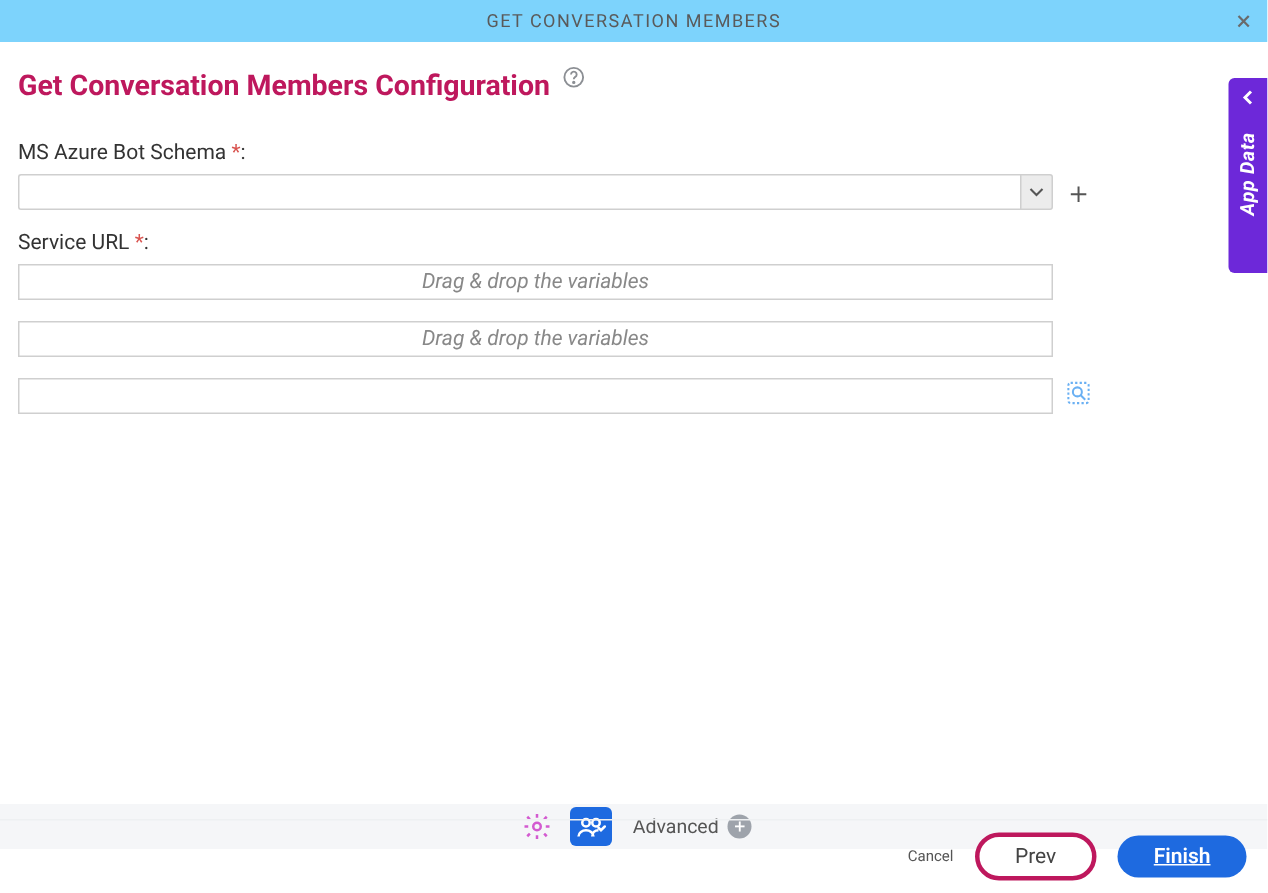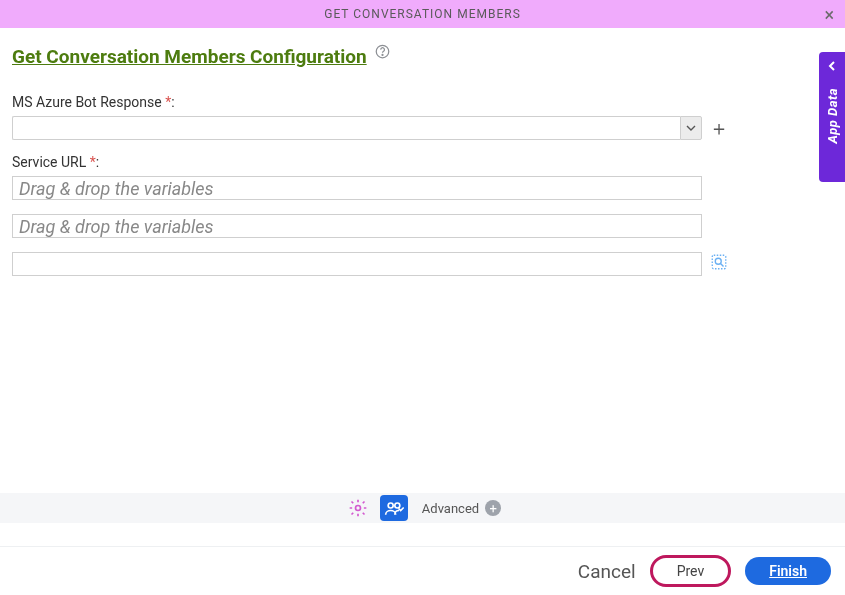--- a/index.html
+++ b/index.html
@@ -1,45 +1,45 @@
 <!DOCTYPE html>
 <html><head>
 <meta charset="utf-8">
 <style>
   * { box-sizing: border-box; font-family: -apple-system, BlinkMacSystemFont, "Segoe UI", Roboto, Arial, sans-serif; }
   body { margin: 0; width: 845px; height: 595px; background: #fff; color: #333; position: relative; overflow: hidden; }
-  .header { height: 28px; background: #f0abfc; display: flex; align-items: center; justify-content: center; position: relative; font-size: 12px; letter-spacing: 1px; color: #5a5a5a; }
+  .header { height: 28px; background: #7dd3fc; display: flex; align-items: center; justify-content: center; position: relative; font-size: 12px; letter-spacing: 1px; color: #5a5a5a; }
   .header .close { position: absolute; right: 10px; top: 4px; font-size: 18px; color: #6a6a6a; cursor: pointer; }
   .title-row { padding: 16px 12px 8px 12px; }
-  .title { font-size: 19px; font-weight: 700; color: #4d7c0f; display: inline; text-decoration: underline; }
+  .title { font-size: 19px; font-weight: 700; color: #be185d; display: inline; }
   .help-icon { display: inline-block; vertical-align: 4px; margin-left: 4px; }
   .form { padding: 4px 12px; }
   .field { margin-top: 14px; }
   .label { font-size: 14px; color: #333; margin-bottom: 6px; }
   .req { color: #d9534f; }
   .input-row { display: flex; align-items: center; gap: 8px; }
-  .text-input { flex: 1; height: 24px; border: 1px solid #cfcfcf; border-radius: 0; padding: 0 6px; font-size: 18px; font-style: italic; color: #333; }
+  .text-input { flex: 1; height: 24px; border: 1px solid #cfcfcf; border-radius: 0; padding: 0 6px; font-size: 14px; font-style: italic; color: #333; text-align: center; }
   .text-input::placeholder { color: #888; font-style: italic; }
   .select-wrap { flex: 1; display: flex; max-width: 690px; }
   .select-body { flex: 1; height: 24px; border: 1px solid #cfcfcf; border-right: none; border-radius: 2px 0 0 2px; background: #fff; }
   .select-btn { width: 22px; height: 24px; border: 1px solid #cfcfcf; background: #ececec; display: flex; align-items: center; justify-content: center; border-radius: 0 2px 2px 0; }
   .plus-icon { width: 18px; height: 18px; display: flex; align-items: center; justify-content: center; color: #555; font-size: 20px; cursor: pointer; }
   .input-690 { max-width: 690px; }
   .map-row .text-input { max-width: 690px; font-style: normal; }
   .schema-icon { color: #3a7ff1; cursor: pointer; }
 
-  .toolbar { position: absolute; left: 0; right: 0; top: 493px; height: 30px; background: #f5f6f8; display: flex; align-items: center; justify-content: center; gap: 8px; }
+  .toolbar { position: absolute; left: 0; right: 0; top: 536px; height: 30px; background: #f5f6f8; display: flex; align-items: center; justify-content: center; gap: 8px; }
   .tb-btn { width: 28px; height: 26px; border-radius: 4px; display: flex; align-items: center; justify-content: center; cursor: pointer; }
   .tb-gear { color: #d35ad0; }
   .tb-people { background: #1e6ae0; color: #fff; }
   .adv { display: flex; align-items: center; gap: 6px; font-size: 13px; color: #555; margin-left: 6px; cursor: pointer; }
   .adv .circ { width: 16px; height: 16px; border-radius: 50%; background: #9ea3ab; color: #fff; display: flex; align-items: center; justify-content: center; font-size: 13px; line-height: 1; }
 
   .footer { position: absolute; left: 0; right: 0; bottom: 0; height: 49px; display: flex; align-items: center; justify-content: flex-end; gap: 14px; padding-right: 14px; border-top: 1px solid #eef0f2; }
-  .btn-link { color: #555; font-size: 19px; cursor: pointer; }
+  .btn-link { color: #555; font-size: 10px; cursor: pointer; }
   .btn-outline { border: 3px solid #be185d; border-radius: 16px; padding: 5px 24px; font-size: 14px; color: #444; background: #fff; cursor: pointer; }
   .btn-primary { border: none; border-radius: 16px; padding: 6px 24px; font-size: 14px; color: #fff; font-weight: 600; background: #1e6ae0; cursor: pointer; text-decoration: underline; }
 
   .side-tab { position: absolute; right: 0; top: 52px; width: 26px; height: 130px; background: #6d28d9; border-radius: 4px 0 0 4px; display: flex; flex-direction: column; align-items: center; justify-content: flex-start; padding-top: 6px; cursor: pointer; }
   .side-tab .chev { color: #fff; font-size: 14px; margin-bottom: 14px; }
   .side-tab .vtxt { writing-mode: vertical-rl; transform: rotate(180deg); color: #fff; font-size: 13px; font-weight: 700; font-style: italic; letter-spacing: 0.5px; }
 </style>
 </head>
 <body>
 
@@ -56,21 +56,21 @@
         <path d="M9.1 9a3 3 0 1 1 4.5 2.6c-.9.6-1.6 1.1-1.6 2.4"></path>
         <circle cx="12" cy="17.5" r="0.8" fill="#8c8f94"></circle>
       </svg>
   </span>
 </div>
 
 <div class="form">
 
   <div class="field">
     <div class="label">
-      <span>MS Azure Bot Response</span>
+      <span>MS Azure Bot Schema</span>
       <span> </span><span class="req">*</span><span>:</span>
     </div>
     <div class="input-row">
       <div class="select-wrap">
         <div class="select-body"></div>
         <div class="select-btn">
           <svg width="10" height="10" viewBox="0 0 10 10">
               <path d="M1 3 L5 7 L9 3" fill="none" stroke="#555" stroke-width="1.4"></path>
             </svg>
         </div>

